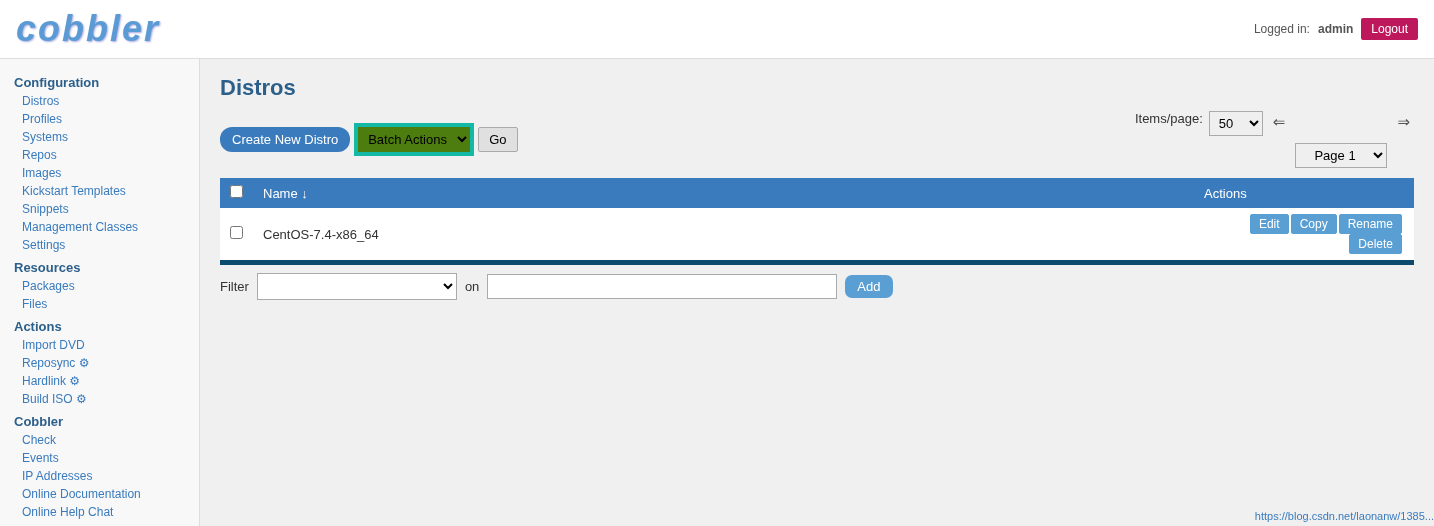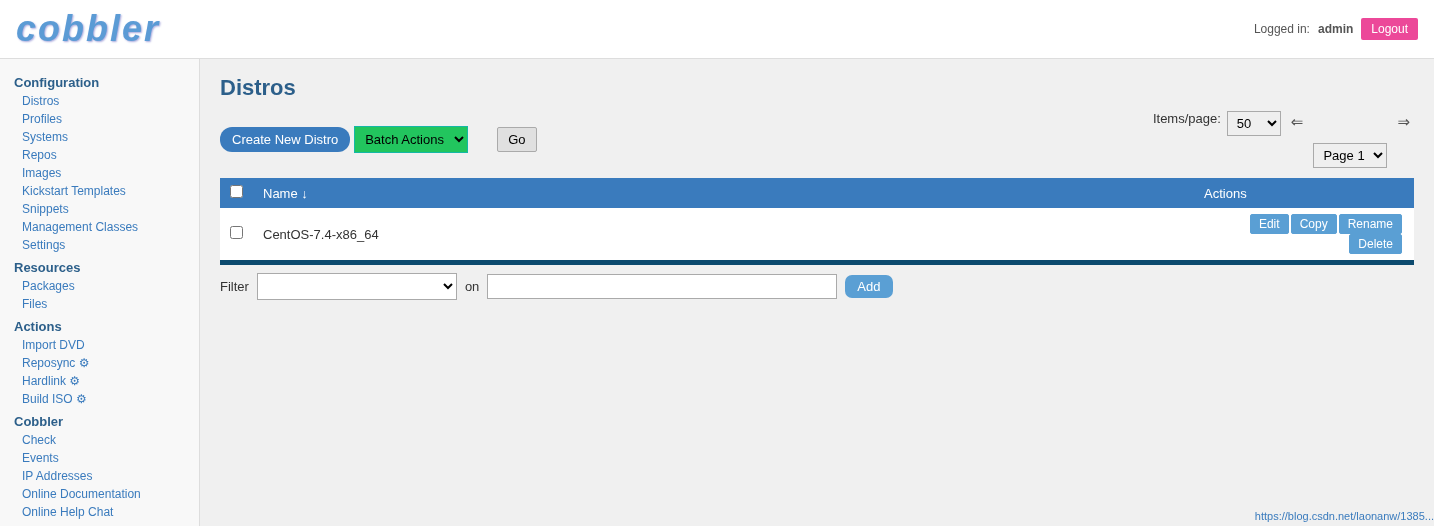--- a/index.html
+++ b/index.html
@@ -19,21 +19,21 @@
       font-size: 36px;
       font-weight: bold;
       color: #5b9bd5;
       letter-spacing: 2px;
       font-style: italic;
       text-shadow: 1px 1px 2px #aad;
     }
 
     #auth-area { font-size: 12px; color: #555; display: flex; align-items: center; gap: 8px; }
     #logout-button {
-      background: #ec4899;
+      background: #be185d;
       color: #fff;
       border: none;
       padding: 4px 10px;
       cursor: pointer;
       font-size: 12px;
       border-radius: 2px;
     }
 
     #layout { display: flex; min-height: calc(100vh - 60px); }
 
@@ -87,33 +87,32 @@
       border: none;
       padding: 5px 12px;
       cursor: pointer;
       font-size: 13px;
       border-radius: 12px;
     }
 
     #batch-actions-select {
       padding: 4px 6px;
       font-size: 13px;
-      border: 1px solid #14b8a6;
-      background: #22c55e;
+      border: 4px solid #14b8a6;
+      background: #4d7c0f;
       cursor: pointer;
     }
 
     #go-button {
       background: #e0e0e0;
       border: 1px solid #aaa;
       padding: 4px 10px;
       cursor: pointer;
       font-size: 13px;
       border-radius: 2px;
-      margin-left: 25px;
     }
 
     #pagination-area {
       margin-left: auto;
       display: flex;
       align-items: flex-start;
       gap: 6px;
       font-size: 13px;
     }
 
@@ -126,21 +125,21 @@
     .page-nav-btn {
       background: none;
       border: none;
       cursor: pointer;
       font-size: 15px;
       color: #555;
       padding: 2px 4px;
     }
 
     #page-select {
-      padding: 3px 5px;
+      padding: 3px 14px;
       font-size: 13px;
       border: 1px solid #aaa;
       margin-top: 32px;
     }
 
     #distros-table {
       width: 100%;
       border-collapse: collapse;
       background: #0f172a;
     }

